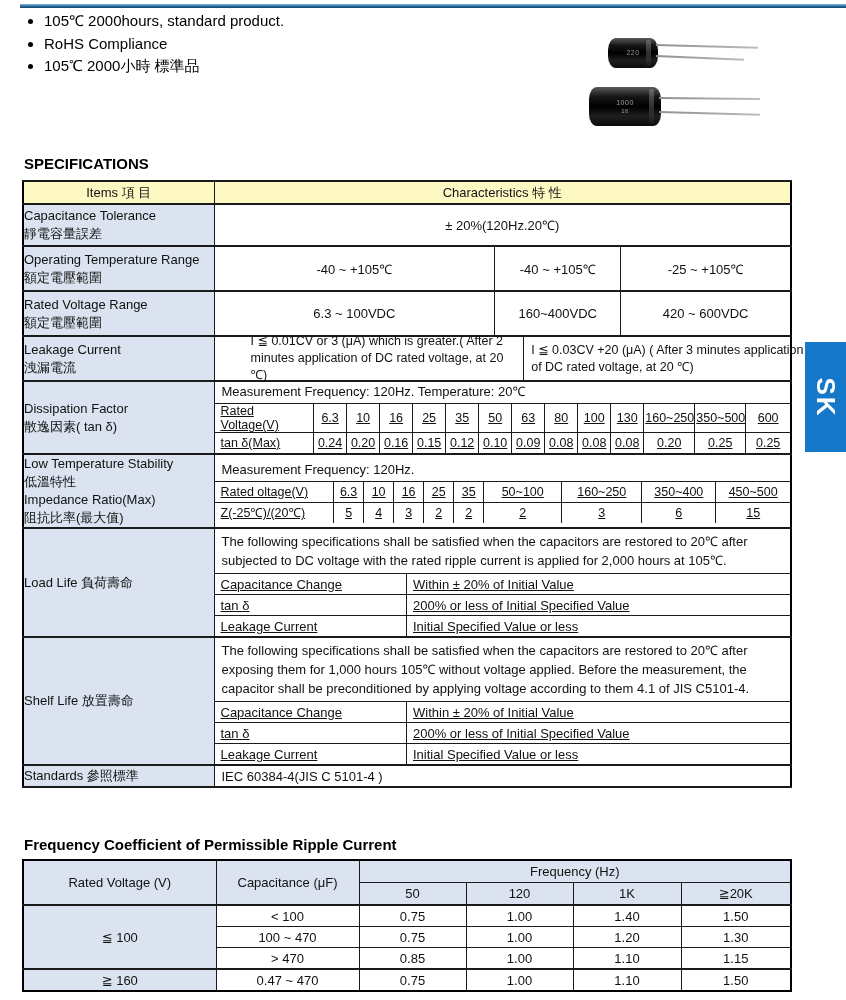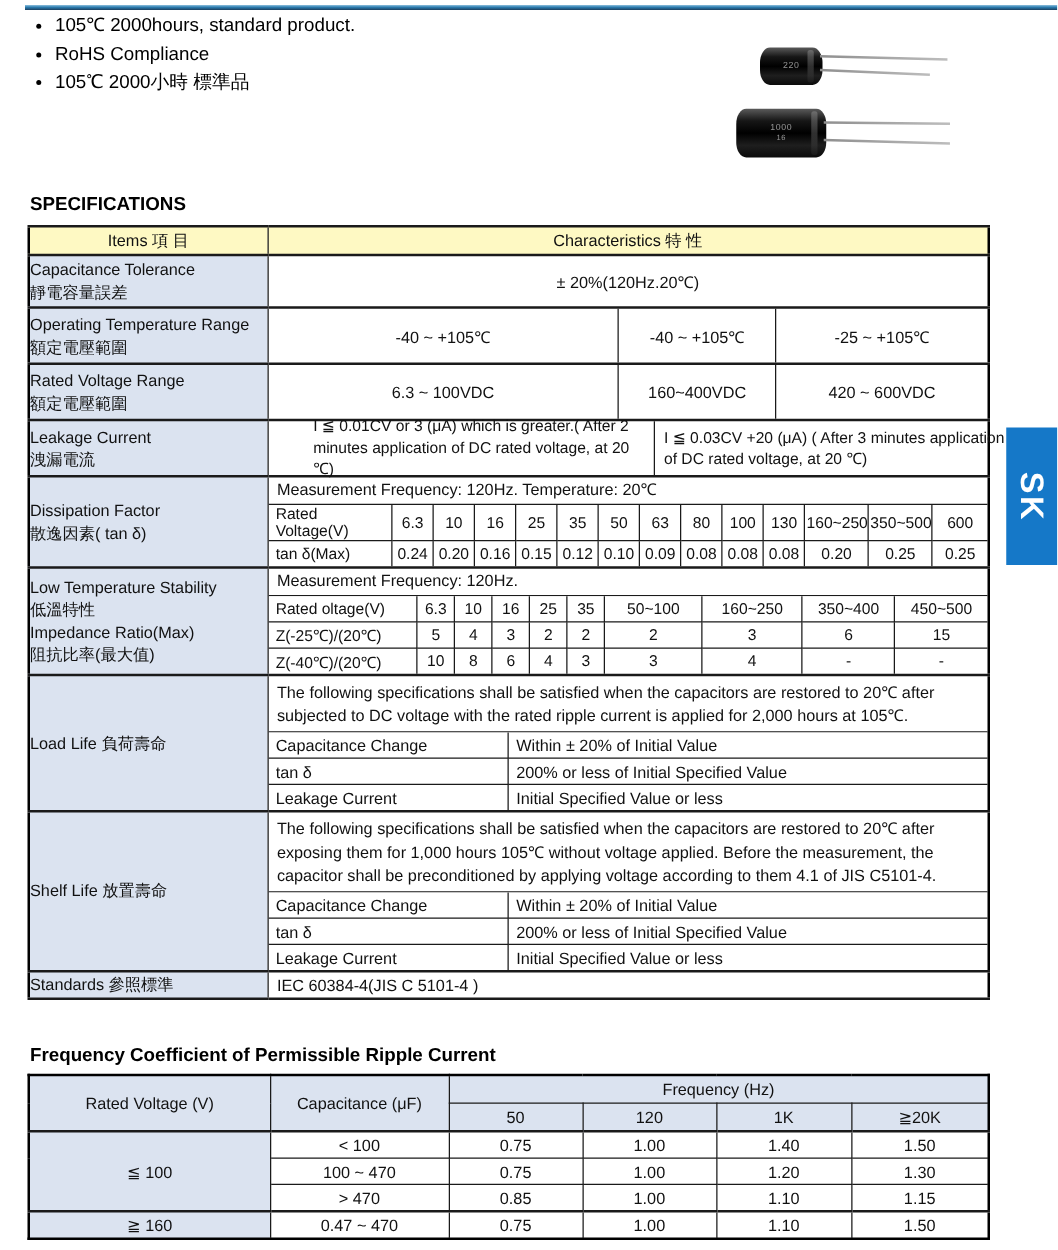--- a/index.html
+++ b/index.html
@@ -43,21 +43,21 @@
   .cols>div{display:flex;align-items:center;justify-content:center;border-left:1px solid #1a1a1a;
             box-sizing:border-box;}
   .cols>div:first-child{border-left:none;}
   .c1{width:48.6%;} .c2{width:21.9%;} .c3{width:29.5%;} .cw{width:51.4%;}
   .tl{justify-content:flex-start !important;text-align:left;padding:3px 7px;font-size:12.5px;line-height:17px;}
   .leak-row{height:43px;}
 
   .note{border-bottom:1px solid #1a1a1a;text-align:left;padding:2px 7px;height:17px;line-height:16px;font-size:13px;}
   .note2{border-top:1px solid #1a1a1a;text-align:left;padding:3px 7px;line-height:17px;font-size:12.8px;}
 
-  .sub{width:100%;border-collapse:collapse;table-layout:fixed;}
+  .sub{width:100%;border-collapse:collapse;table-layout:fixed;text-decoration:underline;}
   .sub td{border:1px solid #1a1a1a;font-size:12.5px;text-align:center;height:20px;padding:0 1px;}
   .sub tr:first-child td{border-top:none;}
   .sub tr:last-child td{border-bottom:none;}
   .sub td:first-child{border-left:none;}
   .sub td:last-child{border-right:none;text-align:center;}
   .sub td.sl{text-align:left;padding-left:6px;}
   .ls td{font-size:13px;}
 
   
   .sk-tab{position:absolute;left:805px;top:342px;width:41px;height:110px;background:#1578c8;
@@ -262,32 +262,20 @@
                 <td>5</td>
                 <td>4</td>
                 <td>3</td>
                 <td>2</td>
                 <td>2</td>
                 <td>2</td>
                 <td>3</td>
                 <td>6</td>
                 <td>15</td>
               </tr>
-              <tr>
-                <td class="sl">Z(-40℃)/(20℃)</td>
-                <td>10</td>
-                <td>8</td>
-                <td>6</td>
-                <td>4</td>
-                <td>3</td>
-                <td>3</td>
-                <td>4</td>
-                <td>-</td>
-                <td>-</td>
-              </tr>
             </tbody>
           </table>
         </td>
       </tr>
 
       <tr>
         <td class="lbl">
           <div>Load Life 負荷壽命</div>
         </td>
         <td class="cnt">

